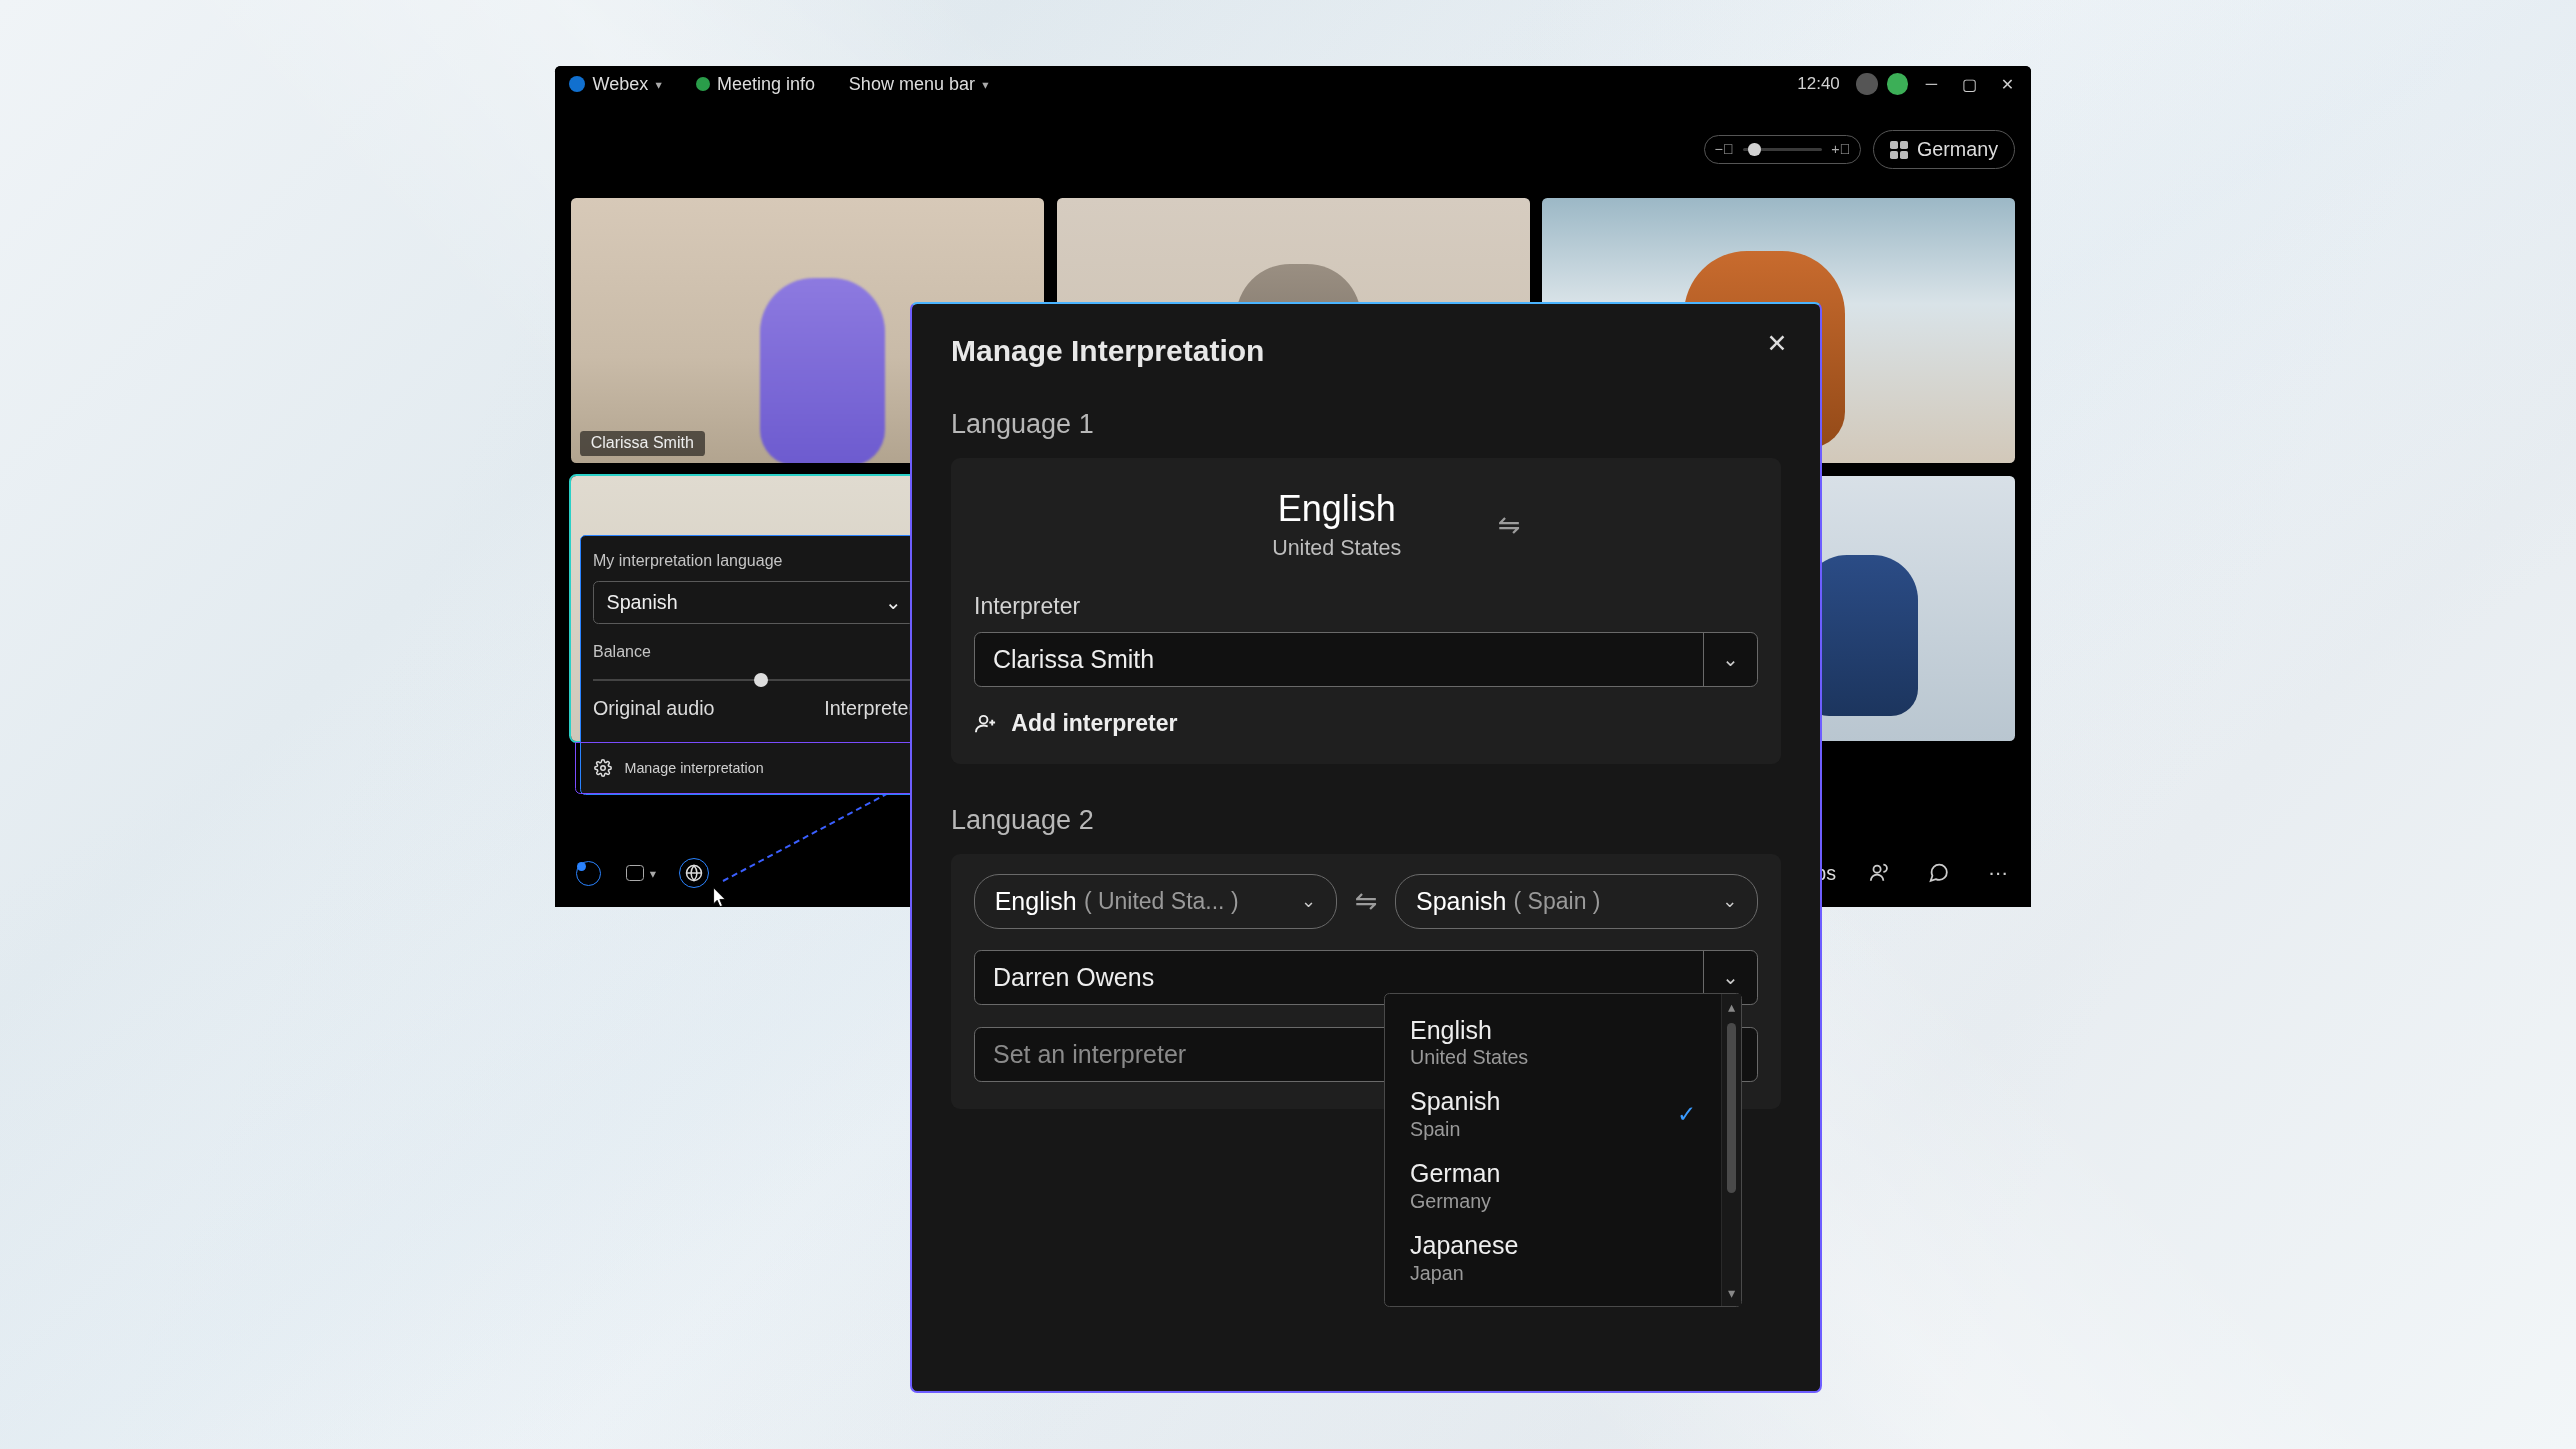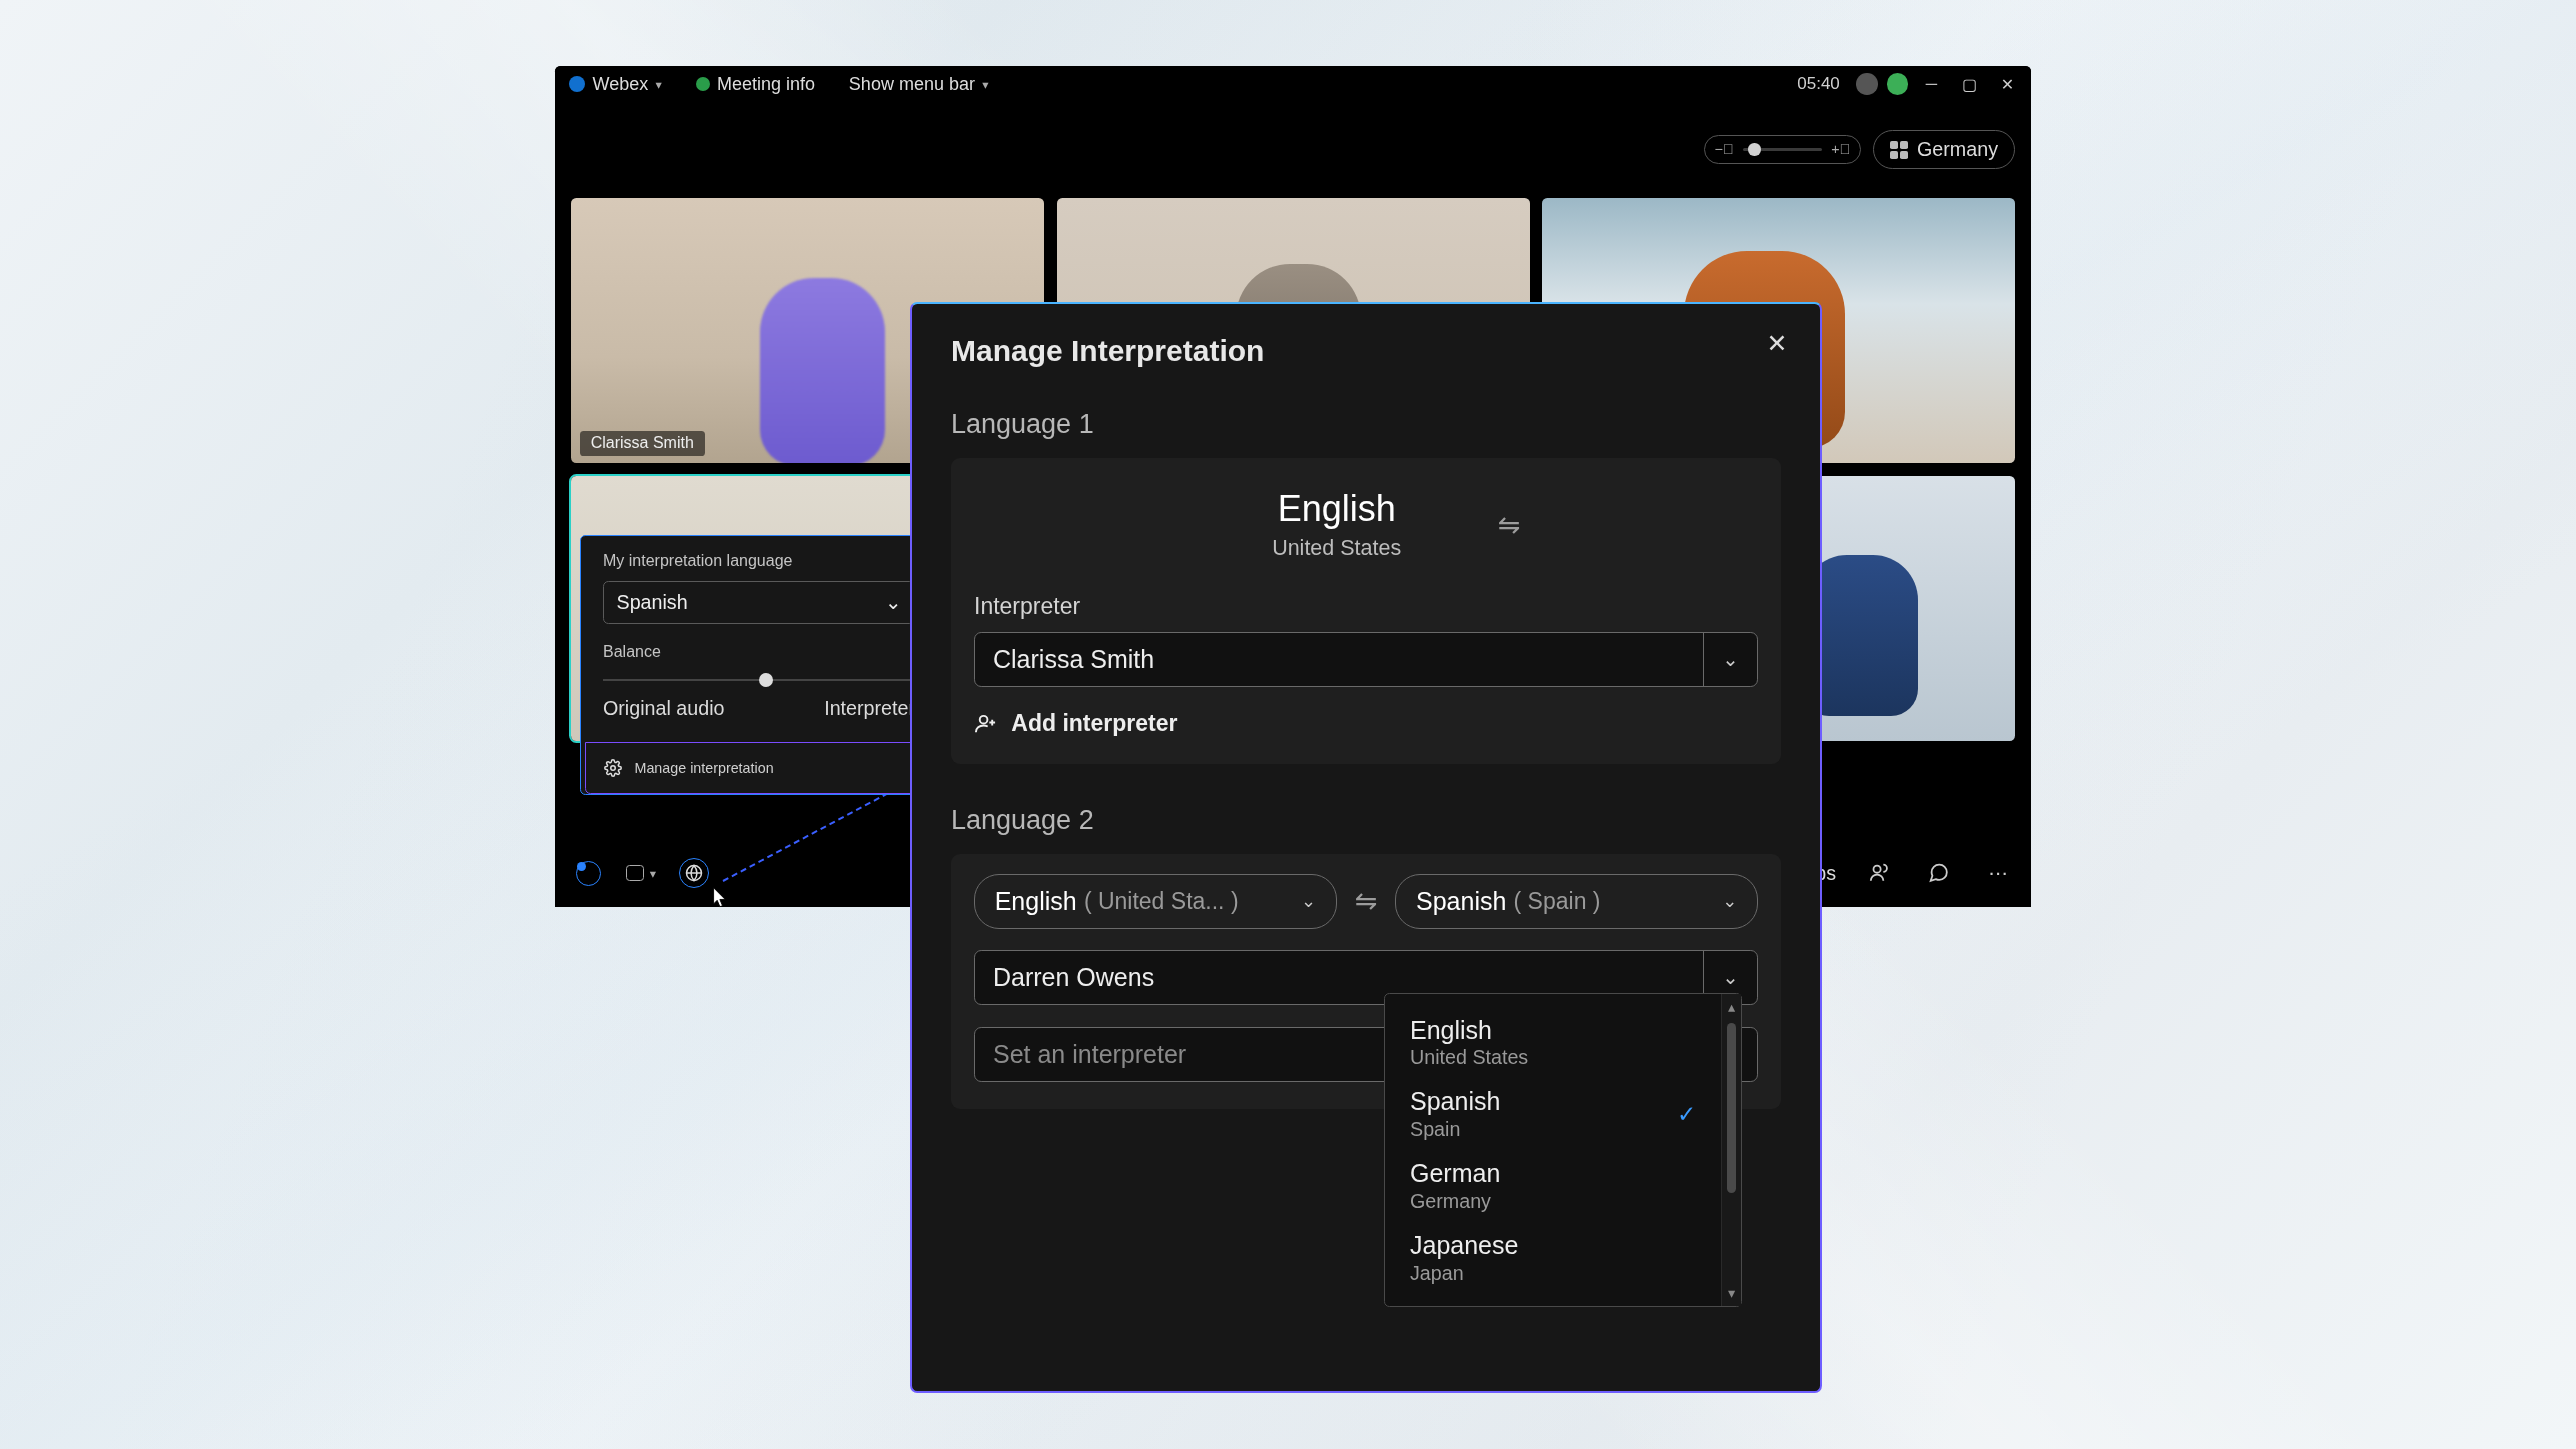--- a/index.html
+++ b/index.html
@@ -125,21 +125,21 @@
   }
 
   
   .interp-panel {
     position:absolute;
     left: 25px; top: 469px;
     width: 354px;
     background: #171717;
     border: 1.8px solid #2a83ff;
     border-radius: 5.4px;
-    padding: 16px 18px 0 22px;
+    padding: 16px 18px 0 12px;
     color:#d0d0d0;
     z-index: 5;
   }
   .interp-panel .label-sm { font-size:16px; color:#c5c5c5; margin-bottom:10.7px;}
   .dd {
     width:100%; height:43px; border:0.9px solid #5a5a5a; border-radius:5.4px;
     background:#171717; display:flex; align-items:center; justify-content:space-between;
     padding:0 12.5px; color:#eee; font-size:19.7px; cursor:pointer;
   }
   .bal-label { font-size:16px; color:#c5c5c5; margin-top:19.7px;}
@@ -245,21 +245,21 @@
       <div class="titlebar-item">
         <span class="minfo-dot"></span>
         <span>Meeting info</span>
       </div>
       <div class="titlebar-item">
         <span>Show menu bar</span>
         <span class="caret-small">▾</span>
       </div>
     </div>
     <div class="titlebar-right">
-      <span class="clock">05:40</span>
+      <span class="clock">12:40</span>
       <span class="status-pill status-gray"></span>
       <span class="status-pill status-green"></span>
       <div class="winbtn">─</div>
       <div class="winbtn">▢</div>
       <div class="winbtn">✕</div>
     </div>
   </div>
 
   <div class="toolbar-row">
     <div class="zoom-cluster">

